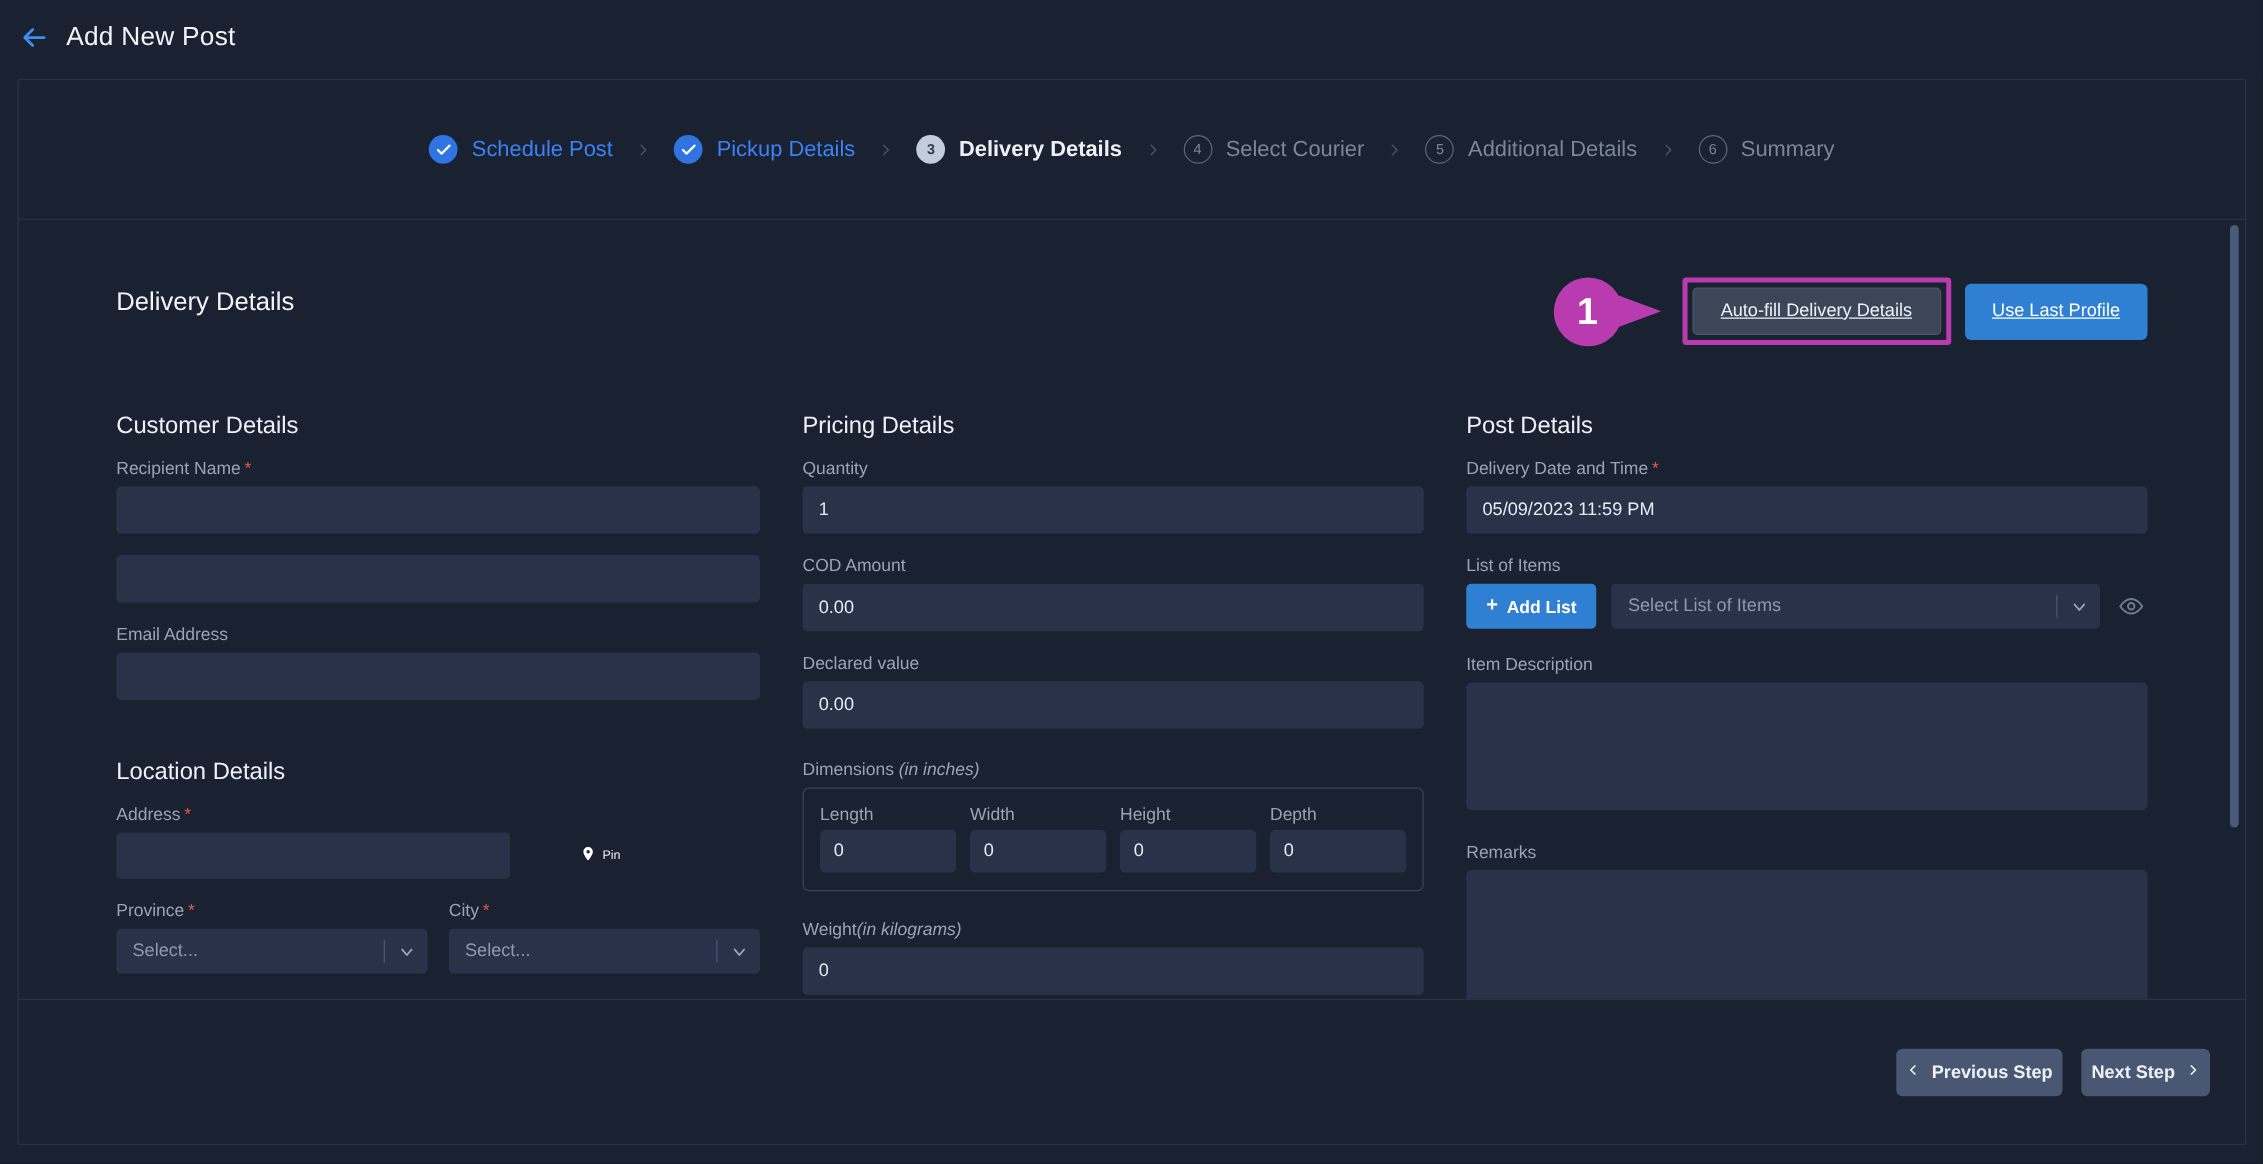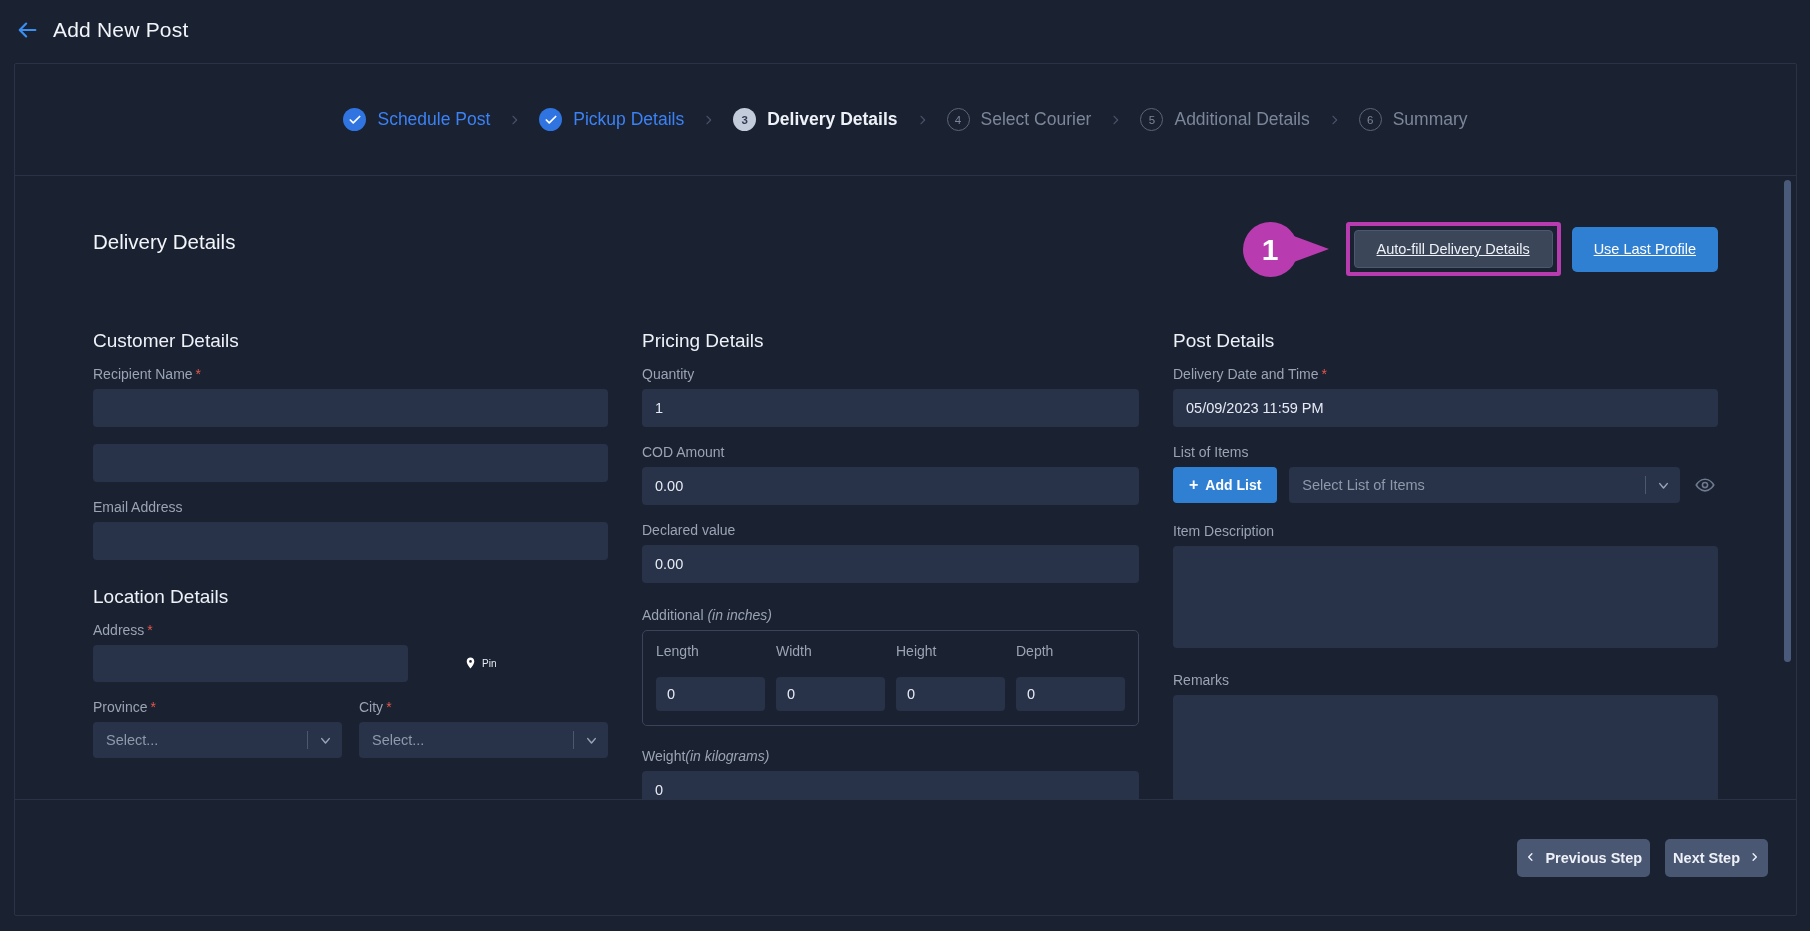--- a/index.html
+++ b/index.html
@@ -158,21 +158,21 @@
   .cols {
     display: grid;
     grid-template-columns: 515px 1fr 545px;
     gap: 34px;
     margin-top: 52px;
   }
   .col-heading {
     font-size: 19px; color: #eef2f8;
     margin-bottom: 14px;
   }
-  .col-heading.spaced { margin-top: 26px; }
+  .col-heading.spaced { margin-top: 47px; }
 
   .field { margin-bottom: 17px; }
   .flabel {
     display: block;
     font-size: 14px; color: #9aa4b4;
     margin-bottom: 7px;
   }
   .flabel .req { color: #e2574c; margin-left: 3px; }
   .flabel .ital { font-style: italic; }
 
@@ -225,21 +225,21 @@
   .two-up { display: grid; grid-template-columns: 1fr 1fr; gap: 17px; }
 
   
   .dims-box {
     border: 1px solid #3a4459;
     border-radius: 5px;
     padding: 12px 13px 14px 13px;
     display: grid; grid-template-columns: repeat(4, 1fr);
     gap: 11px;
   }
-  .dim-label { font-size: 14px; color: #9aa4b4; margin-bottom: 18px; }
+  .dim-label { font-size: 14px; color: #9aa4b4; margin-bottom: 5px; }
   .dim-input {
     width: 100%; height: 34px;
     background: #28334a;
     border: none; border-radius: 4px;
     color: #e6ebf3; font-size: 14.5px; padding: 0 11px;
     font-family: "Liberation Sans", sans-serif; outline: none;
   }
 
   
   .list-row { display: flex; align-items: center; gap: 12px; }
@@ -482,21 +482,21 @@
               <label class="flabel">COD Amount</label>
               <input class="input tall" value="0.00" style="">
             </div>
 
             <div class="field">
               <label class="flabel">Declared value</label>
               <input class="input tall" value="0.00" style="">
             </div>
 
             <div class="field" style="margin-top:24px;">
-              <label class="flabel"><span>Additional</span>&nbsp;<span class="ital">(in inches)</span></label>
+              <label class="flabel"><span>Dimensions</span>&nbsp;<span class="ital">(in inches)</span></label>
               <div class="dims-box">
                 <div>
                   <div class="dim-label">Length</div>
                   <input class="dim-input" value="0" style="">
                 </div>
                 <div>
                   <div class="dim-label">Width</div>
                   <input class="dim-input" value="0" style="">
                 </div>
                 <div>

